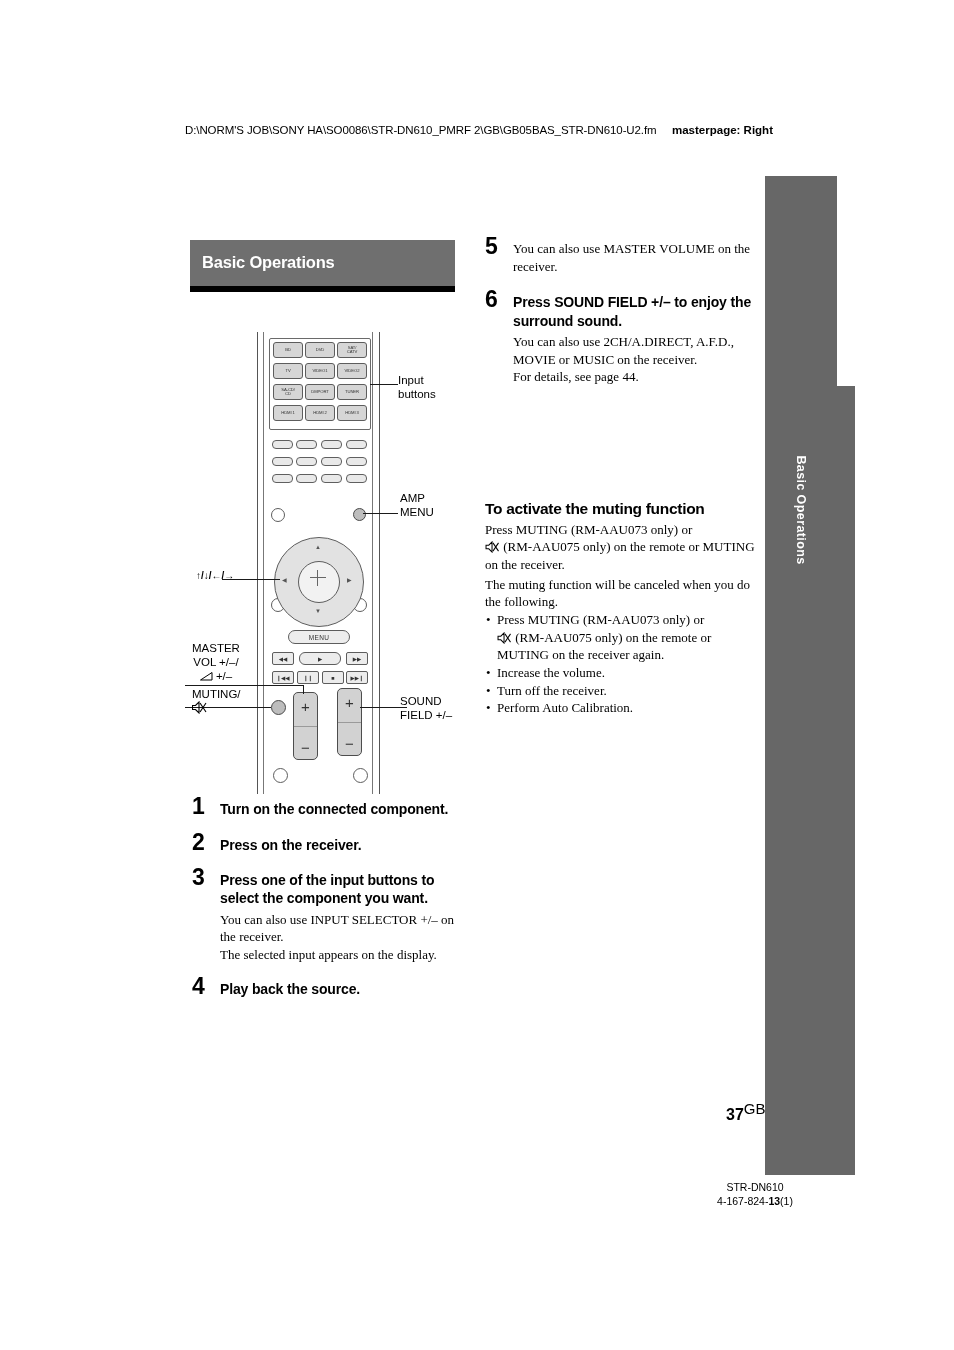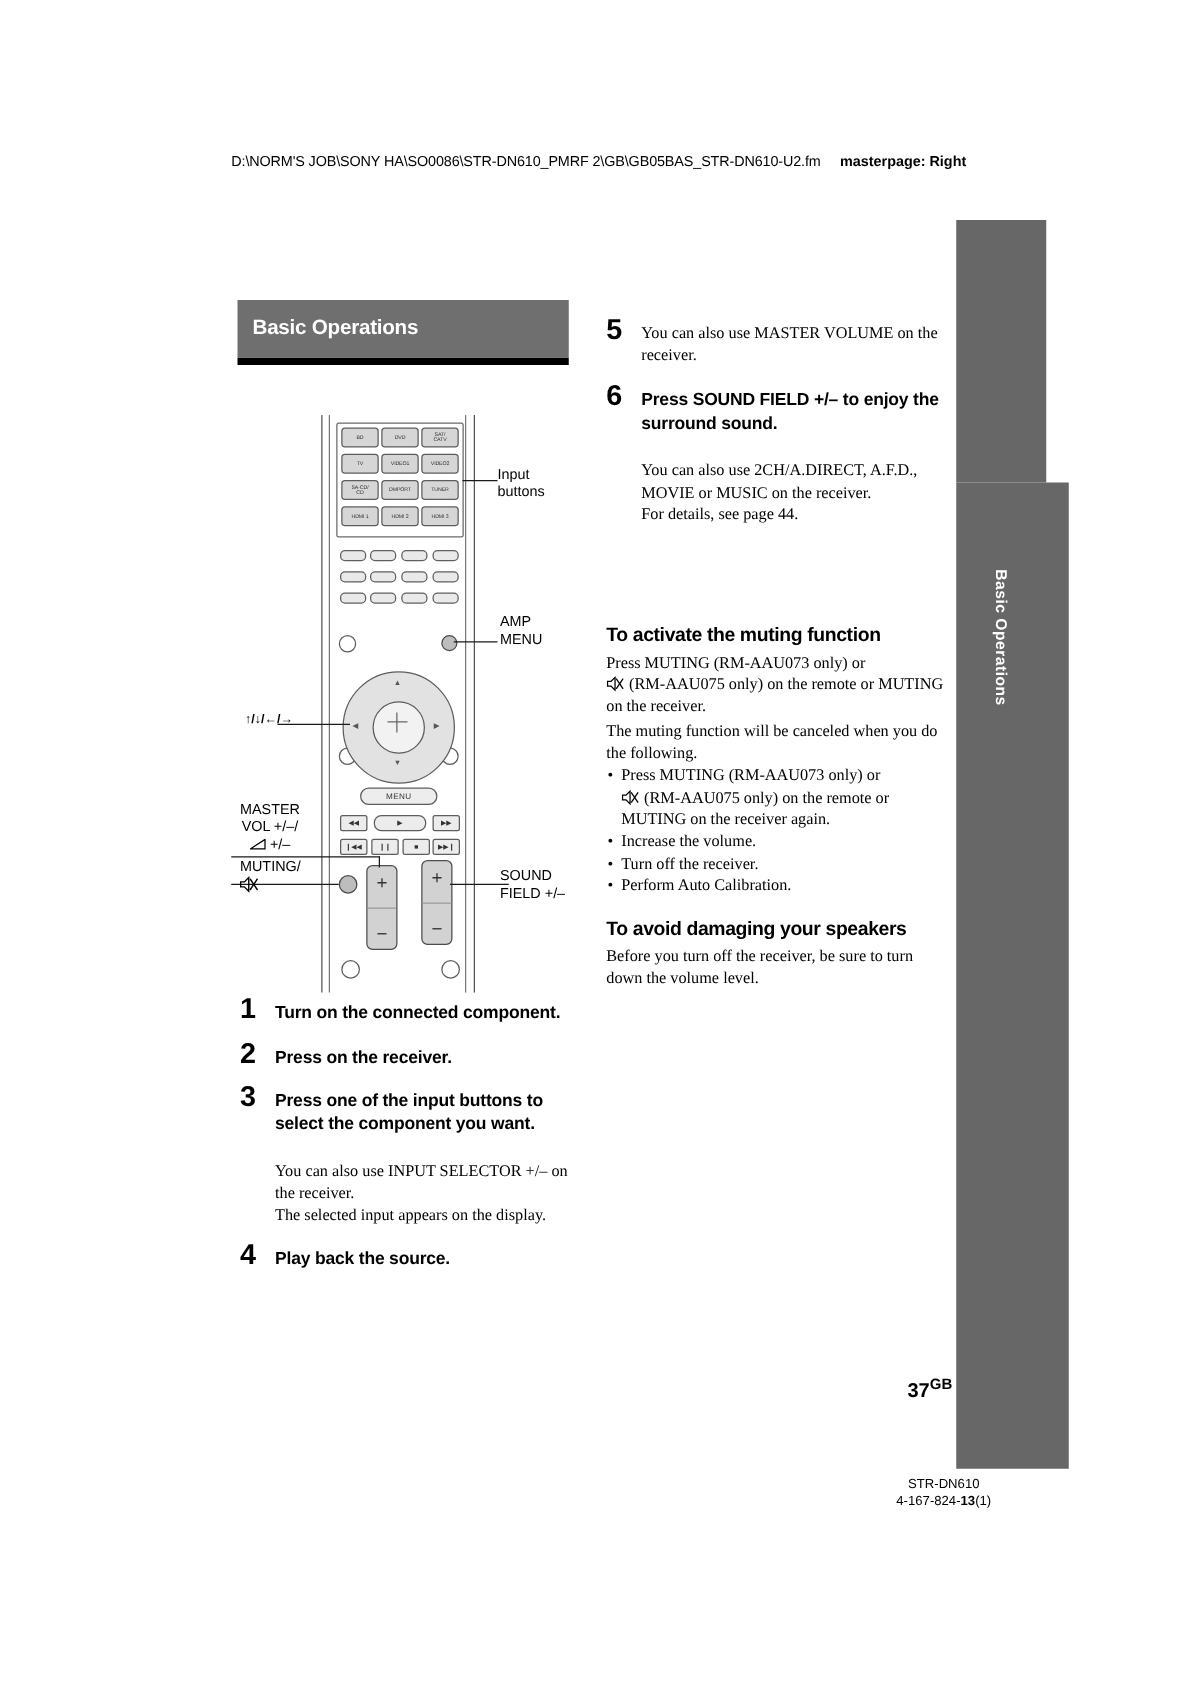--- a/index.html
+++ b/index.html
@@ -62,36 +62,36 @@
 
   
   .callout{position:absolute;font-size:11.5px;line-height:1.22;color:#000;white-space:nowrap;}
   .lead{position:absolute;background:#1a1a1a;}
 
   
   .step{position:relative;margin-bottom:10px;}
   .step .num{position:absolute;left:0;top:-5px;font-size:23px;font-weight:bold;line-height:1;}
   .step .bodywrap{margin-left:28px;}
   .step .hd{font-size:14px;font-weight:bold;line-height:1.32;letter-spacing:-0.15px;}
-  .step .sub{font-family:"Liberation Serif",serif;font-size:13px;line-height:1.35;margin-top:20px;}
+  .step .sub{font-family:"Liberation Serif",serif;font-size:13px;line-height:1.35;margin-top:3px;}
 
   .steps-left{position:absolute;left:192px;top:800px;width:270px;}
   .steps-right{position:absolute;left:485px;top:237px;width:272px;}
 
   
   .rsec{position:absolute;left:485px;width:272px;}
   .rsec h3{margin:0;font-size:15.5px;font-weight:bold;line-height:1.2;letter-spacing:-0.3px;}
   .rsec p{margin:2px 0 0 0;font-family:"Liberation Serif",serif;font-size:13px;line-height:1.36;}
   .rsec ul{margin:0;padding:0;list-style:none;font-family:"Liberation Serif",serif;font-size:13px;line-height:1.36;}
   .rsec ul li{position:relative;padding-left:12px;}
   .rsec ul li:before{content:"\2022";position:absolute;left:1px;top:0;}
 
   
   .pgnum{position:absolute;left:726px;top:1100px;font-size:16px;font-weight:bold;}
-  .pgnum sup{font-size:12px;font-weight:bold;}
+  .pgnum sup{font-size:15px;font-weight:normal;}
   .footer{position:absolute;left:660px;top:1180px;width:190px;text-align:center;font-size:10.5px;line-height:1.35;}
   .footer b{font-weight:bold;}
 </style>
 </head>
 <body>
 
 <div class="page">
 
   <div class="hdr">
     <div class="path">D:\NORM'S JOB\SONY HA\SO0086\STR-DN610_PMRF 2\GB\GB05BAS_STR-DN610-U2.fm</div>
@@ -343,24 +343,20 @@
           <line x1="8" y1="2" x2="14" y2="11" stroke="#000" stroke-width="1.1"></line>
           <line x1="14" y1="2" x2="8" y2="11" stroke="#000" stroke-width="1.1"></line>
         </svg>
         <span>(RM-AAU075 only) on the remote or MUTING on the receiver again.</span></li>
       <li>Increase the volume.</li>
       <li>Turn off the receiver.</li>
       <li>Perform Auto Calibration.</li>
     </ul>
   </div>
 
-  <div class="rsec" style="top:735px;">
-    <h3>To avoid damaging your speakers</h3>
-    <p>Before you turn off the receiver, be sure to turn down the volume level.</p>
-  </div>
 
   <div class="pgnum">
     <span>37</span><sup>GB</sup>
   </div>
   <div class="footer">
     <div>STR-DN610</div>
     <div><span>4-167-824-</span><b>13</b><span>(1)</span></div>
   </div>
 
 </div>

